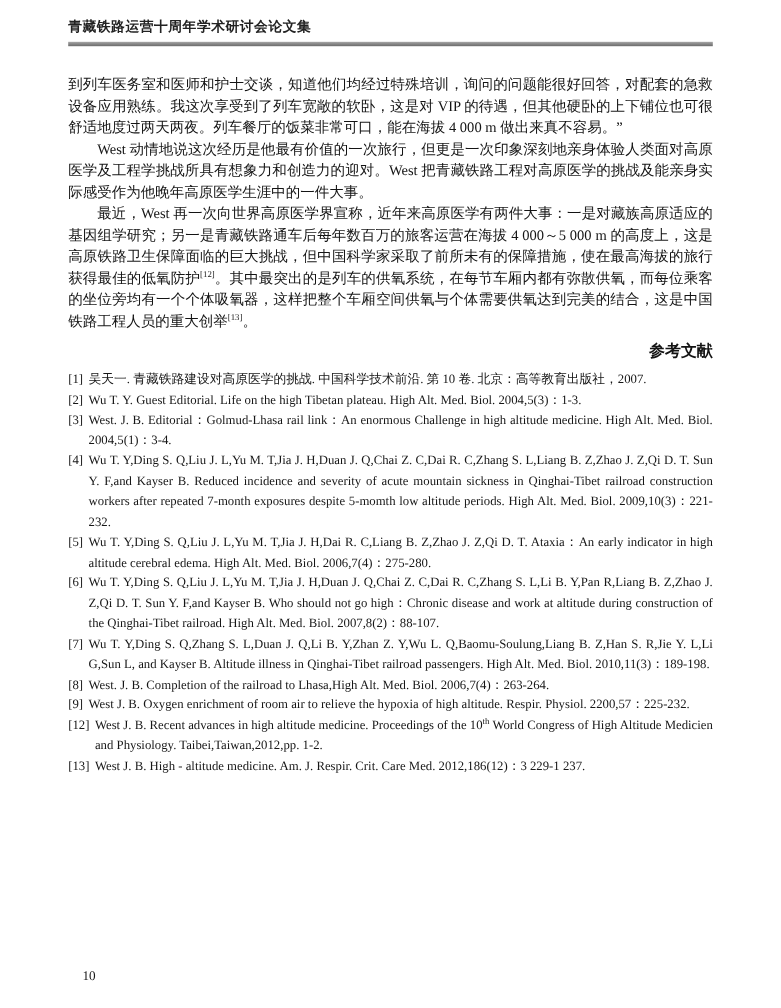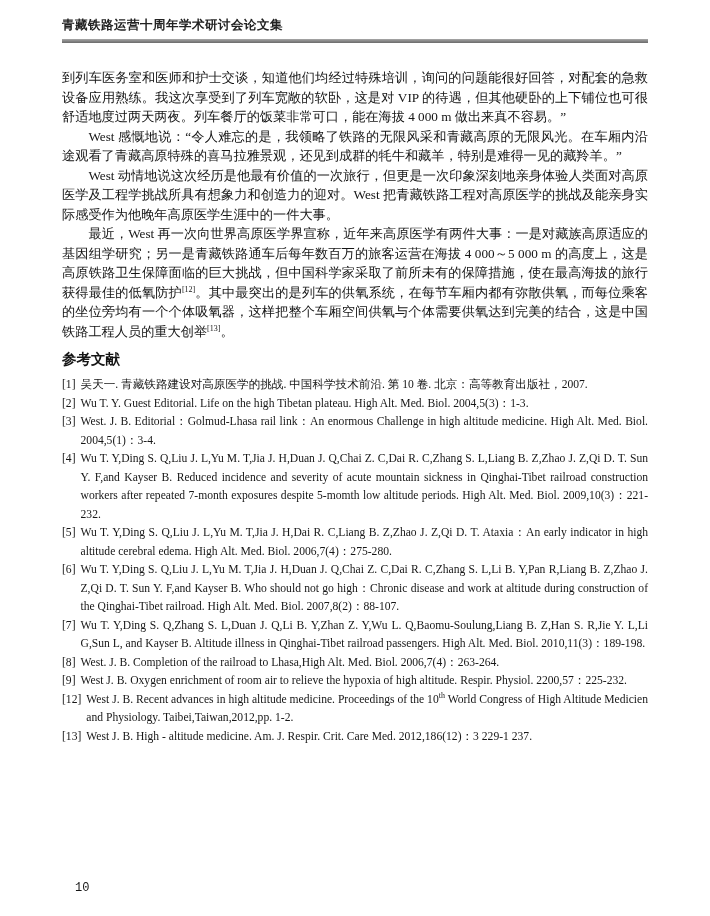--- a/index.html
+++ b/index.html
@@ -44,21 +44,21 @@
   }
   .body-para.indent { text-indent: 2em; }
   .body-para sup, .ref-text sup {
     font-size: 8px;
     line-height: 0;
     vertical-align: super;
   }
   
   .refs-heading {
     margin: 9px 0 7px 0;
-    text-align: left;
+    text-align: right;
     font-family: "Liberation Sans", sans-serif;
     font-weight: 700;
     font-size: 14.5px;
     color: #141414;
   }
   .refs-list { }
   .ref {
     display: flex;
     align-items: flex-start;
     font-size: 11.6px;
@@ -72,40 +72,38 @@
   }
   .ref-text {
     flex: 1 1 auto;
     text-align: justify;
   }
   
   .page-footer {
     position: absolute;
     left: 75px;
     bottom: 20px;
-    font-family: Liberation Mono, monospace;
   }
   .page-number {
     font-size: 12px;
     color: #161616;
   }
 </style>
 </head>
 <body>
 
 <div class="page">
 
   <div class="running-header">
     <span class="running-title">青藏铁路运营十周年学术研讨会论文集</span>
     <div class="header-rule"></div>
   </div>
 
   <div class="body-text">
       <p class="body-para"><span>到列车医务室和医师和护士交谈，知道他们均经过特殊培训，询问的问题能很好回答，对配套的急救设备应用熟练。我这次享受到了列车宽敞的软卧，这是对 VIP 的待遇，但其他硬卧的上下铺位也可很舒适地度过两天两夜。列车餐厅的饭菜非常可口，能在海拔 4 000 m 做出来真不容易。”</span></p>
-      <p class="body-para indent"><span>West 感慨地说：“令人难忘的是，我领略了铁路的无限风采和青藏高原的无限风光。在车厢内沿途观看了青藏高原特殊的喜马拉雅景观，还见到成群的牦牛和藏羊，特别是难得一见的藏羚羊。”</span></p>
       <p class="body-para indent"><span>West 动情地说这次经历是他最有价值的一次旅行，但更是一次印象深刻地亲身体验人类面对高原医学及工程学挑战所具有想象力和创造力的迎对。West 把青藏铁路工程对高原医学的挑战及能亲身实际感受作为他晚年高原医学生涯中的一件大事。</span></p>
       <p class="body-para indent"><span>最近，West 再一次向世界高原医学界宣称，近年来高原医学有两件大事：一是对藏族高原适应的基因组学研究；另一是青藏铁路通车后每年数百万的旅客运营在海拔 4 000～5 000 m 的高度上，这是高原铁路卫生保障面临的巨大挑战，但中国科学家采取了前所未有的保障措施，使在最高海拔的旅行获得最佳的低氧防护</span><sup>[12]</sup><span>。其中最突出的是列车的供氧系统，在每节车厢内都有弥散供氧，而每位乘客的坐位旁均有一个个体吸氧器，这样把整个车厢空间供氧与个体需要供氧达到完美的结合，这是中国铁路工程人员的重大创举</span><sup>[13]</sup><span>。</span></p>
     </div>
 
   <div class="refs-heading">参考文献</div>
 
   <div class="refs-list">
       <div class="ref">
         <span class="ref-label">[1]</span>
         <div class="ref-text"><span>吴天一. 青藏铁路建设对高原医学的挑战. 中国科学技术前沿. 第 10 卷. 北京：高等教育出版社，2007.</span></div>

